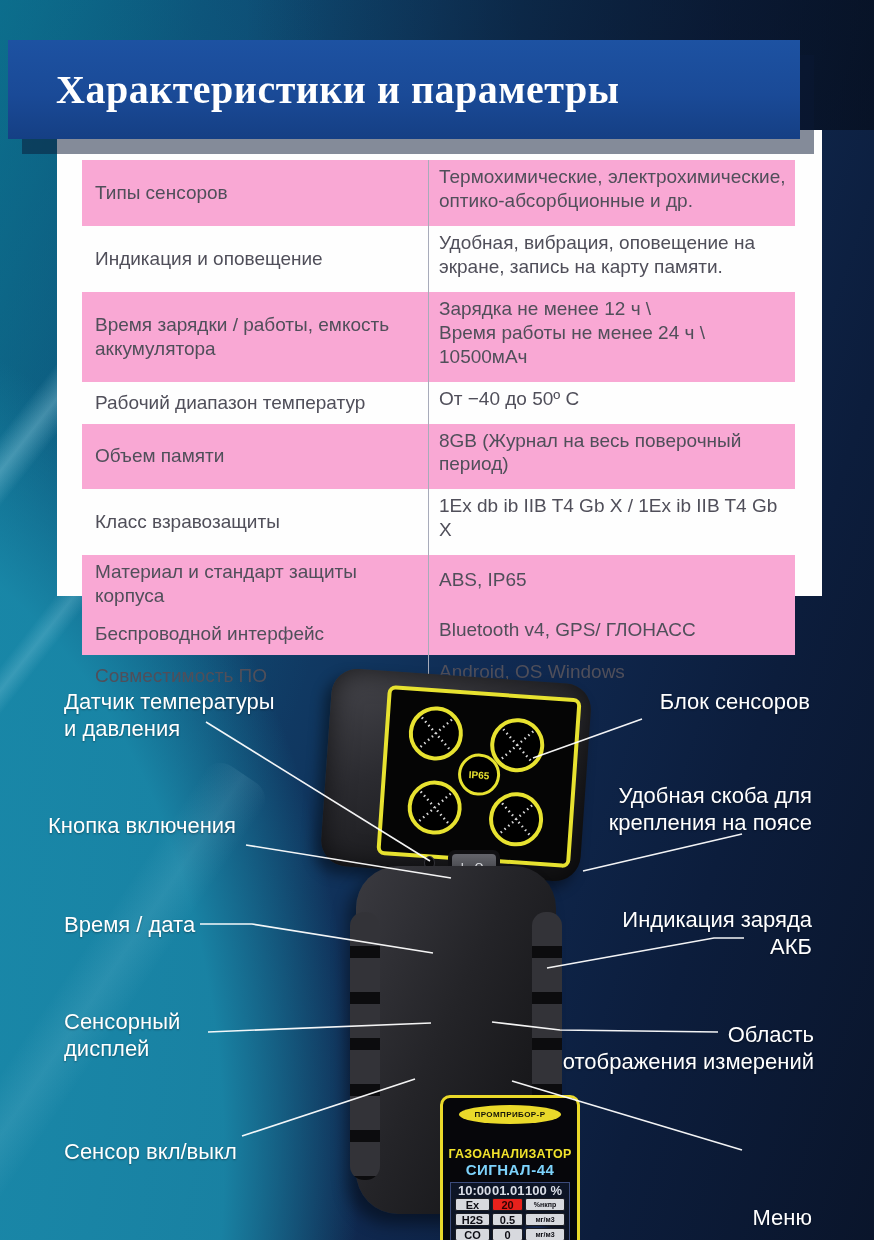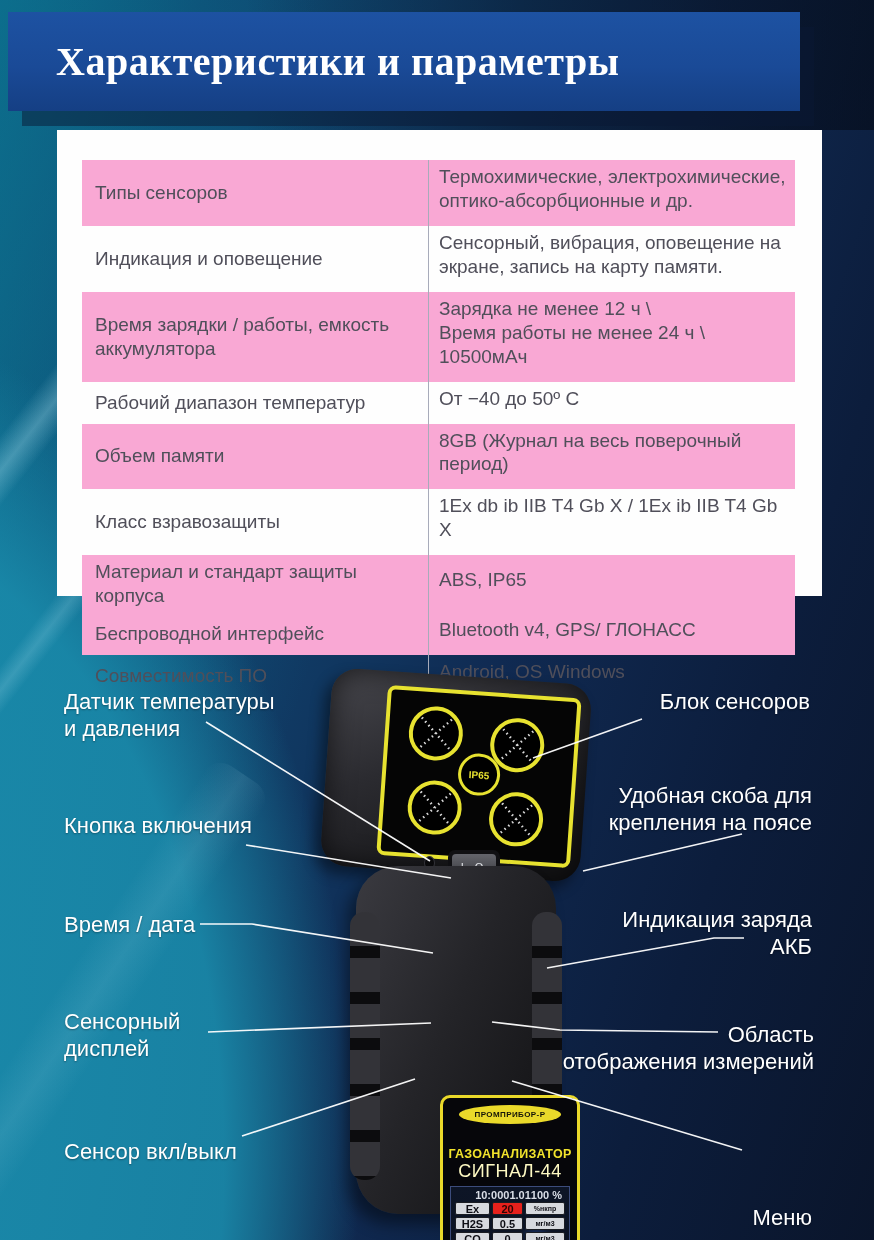--- a/index.html
+++ b/index.html
@@ -10,21 +10,21 @@
       radial-gradient(1200px 1600px at -360px 320px, rgba(14,112,142,.85) 0%, rgba(14,112,142,0) 60%),
       linear-gradient(108deg,#0b6d8c 0%,#0d5178 16%,#10406a 34%,#102a52 56%,#0c1d3c 78%,#0a152b 100%);}
   .streak{position:absolute;background:linear-gradient(90deg,transparent,rgba(170,225,240,.34),transparent);transform:rotate(38deg);border-radius:20px;}
   .s1{left:-60px;top:250px;width:44px;height:540px;}
   .s2{left:-30px;top:430px;width:30px;height:560px;opacity:.65;}
   .s3{left:30px;top:720px;width:70px;height:640px;opacity:.35;transform:rotate(34deg);}
   .top-shade{position:absolute;left:0;top:0;right:0;height:130px;
     background:linear-gradient(90deg,rgba(4,30,50,0) 28%,rgba(6,14,30,.4) 60%,rgba(4,9,20,.6) 100%);}
 
   
-  .banner{position:absolute;left:8px;top:12px;width:792px;height:99px;z-index:3;
+  .banner{position:absolute;left:8px;top:40px;width:792px;height:99px;z-index:3;
     background:linear-gradient(180deg,#1d52a2 0%,#1a4a97 55%,#153f84 100%);
     box-shadow:14px 15px 0 rgba(9,24,52,.5);display:flex;align-items:center;}
   .banner h1{margin:0 0 0 48px;color:#fff;font-family:"Liberation Serif",serif;
     font-size:40px;font-weight:bold;letter-spacing:.5px;}
 
   
   .card{position:absolute;left:57px;top:130px;width:765px;height:466px;background:#fefefe;z-index:2;}
   .spec-table{position:absolute;left:25px;top:30px;width:713px;color:#504f5a;font-size:19px;line-height:1.26;}
   .srow{display:flex;}
   .srow.alt{background:#f9a8d4;}
@@ -55,40 +55,40 @@
     box-shadow:-8px 10px 16px rgba(0,0,0,.45);}
   .ribs{position:absolute;top:46px;width:30px;height:268px;border-radius:14px;
     background:repeating-linear-gradient(180deg,#333338 0 34px,#0c0c0e 34px 46px);}
   .ribs.l{left:-6px}.ribs.r{right:-6px}
 
   .front-panel{position:absolute;left:84px;top:229px;width:140px;height:252px;box-sizing:border-box;
     border:3px solid #ead92a;border-radius:10px;background:#06060a;text-align:center;padding-top:7px;}
   .logo-oval{margin:0 auto;width:102px;height:19px;background:#ead92a;border-radius:50%;
     display:flex;align-items:center;justify-content:center;color:#141408;font-size:8px;font-weight:bold;letter-spacing:.4px;}
   .dev-type{margin-top:23px;color:#f2e32c;font-weight:bold;font-size:12.5px;letter-spacing:.3px;}
-  .dev-model{color:#fef9c3;font-weight:normal;font-size:18px;letter-spacing:.5px;}
+  .dev-model{color:#7dd3fc;font-weight:bold;font-size:15px;letter-spacing:.5px;}
   .screen{margin:4px auto 0;width:120px;height:117px;box-sizing:border-box;border:1px solid #3c4c7c;position:relative;
     padding:2px 3px;
     background:radial-gradient(30px 20px at 30% 60%,rgba(50,110,230,.5),transparent 70%),
                radial-gradient(24px 16px at 72% 42%,rgba(40,90,200,.4),transparent 70%),
                linear-gradient(#0d1526,#0a1020);}
-  .scr-status{display:flex;justify-content:flex-end;align-items:center;height:11px;padding:0 4px;
-    color:#d9dde6;font-size:11px;font-weight:bold;}
+  .scr-status{display:flex;justify-content:space-between;align-items:center;height:11px;padding:0 4px;
+    color:#d9dde6;font-size:13px;font-weight:bold;}
   .scr-row{display:flex;gap:2px;margin-top:2px;padding:0 1px;}
   .cellx{height:11px;background:#d7d9de;border:1px solid #1a1c22;border-radius:2px;
     display:flex;align-items:center;justify-content:center;font-size:11px;font-weight:bold;color:#0d0d14;}
   .cg{width:33px}.cv{width:29px}.cu{flex:1;font-size:7px}
   .alarm{background:#e7211c;color:#2e0403;}
 
   
   .lines{position:absolute;left:0;top:0;z-index:4;pointer-events:none;}
   .co-label{position:absolute;z-index:5;color:#fff;font-size:22px;line-height:27px;white-space:pre-line;
     text-shadow:0 1px 2px rgba(0,0,0,.35);}
   .co-right{text-align:right;}
-  .cl1{left:64px;top:688px}.cl2{left:64px;top:812px}.cl3{left:64px;top:911px}.cl4{left:64px;top:1008px}.cl5{left:64px;top:1138px}
+  .cl1{left:64px;top:688px}.cl2{left:48px;top:812px}.cl3{left:64px;top:911px}.cl4{left:64px;top:1008px}.cl5{left:64px;top:1138px}
   .cr1{right:64px;top:688px}.cr2{right:62px;top:782px}.cr3{right:62px;top:906px}.cr4{right:60px;top:1021px}.cr5{right:62px;top:1204px}
 </style>
 </head>
 <body>
 
 <div class="page">
   <div class="streak s1"></div>
   <div class="streak s2"></div>
   <div class="streak s3"></div>
   <div class="top-shade"></div>
@@ -99,21 +99,21 @@
 
   <div class="card">
     <div class="spec-table">
       <div class="srow alt h2">
         <div class="cell-param">Типы сенсоров</div>
         <div class="cell-value">Термохимические, электрохимические,
 оптико-абсорбционные и др.</div>
       </div>
       <div class="srow h2">
         <div class="cell-param">Индикация и оповещение</div>
-        <div class="cell-value">Сенсорный, вибрация, оповещение на
+        <div class="cell-value">Удобная, вибрация, оповещение на
 экране, запись на карту памяти.</div>
       </div>
       <div class="srow alt h2">
         <div class="cell-param">Время зарядки / работы, емкость
 аккумулятора</div>
         <div class="cell-value">Зарядка не менее 12 ч \
 Время работы не менее 24 ч \ 10500мАч</div>
       </div>
       <div class="srow h1">
         <div class="cell-param">Рабочий диапазон температур</div>

